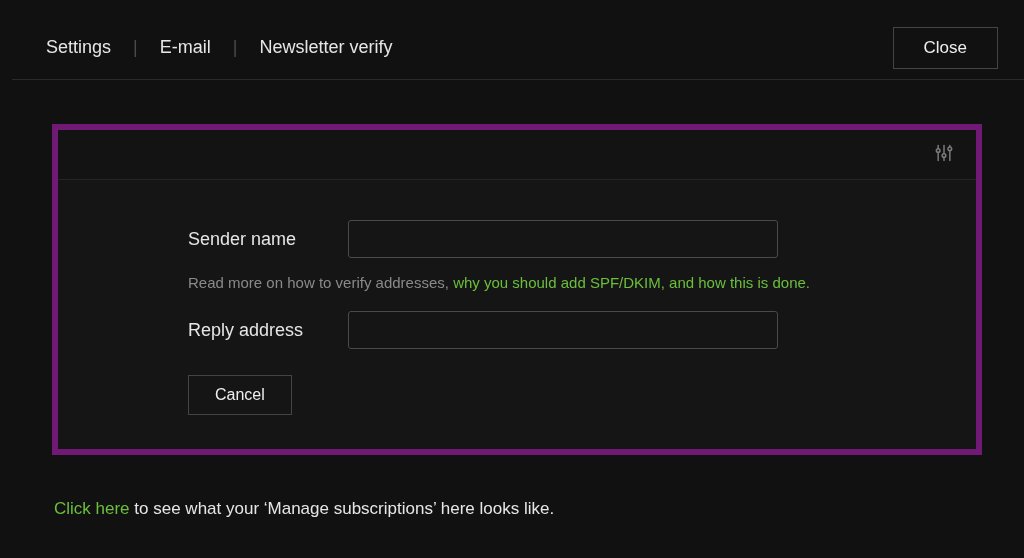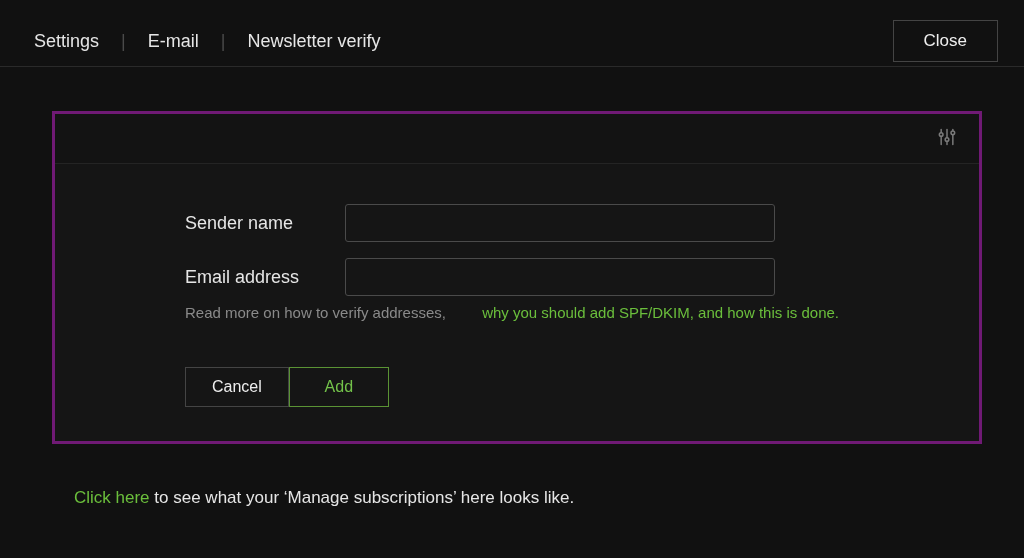--- a/index.html
+++ b/index.html
@@ -1,37 +1,37 @@
 <!DOCTYPE html>
 <html><head>
   <meta charset="utf-8">
   <style>
     * { box-sizing: border-box; margin: 0; padding: 0; }
     html, body { width: 1024px; height: 558px; background: #0f0f0f; color: #e8e8e8; font-family: -apple-system, "Segoe UI", Arial, sans-serif; overflow: hidden; }
     body { background: #111; }
-    .top-bar { display: flex; align-items: center; justify-content: space-between; padding: 28px 26px 12px 34px; border-bottom: 1px solid #2a2a2a; height: 67px; }
+    .top-bar { display: flex; align-items: center; justify-content: space-between; padding: 28px 26px 12px 34px; border-bottom: 1px solid #2a2a2a; height: 80px; margin-left: 12px; }
     .breadcrumb { display: flex; align-items: center; gap: 22px; font-size: 18px; color: #e6e6e6; }
     .breadcrumb-sep { color: #4a4a4a; font-size: 18px; user-select:none; }
     .close-btn { border: 1px solid #444; background: transparent; color: #eee; padding: 10px 30px; font-size: 17px; cursor: pointer; }
     .workspace { padding: 44px 28px 0 52px; }
-    .panel { background: #151515; border: 3px solid #701a75; width: 930px; }
+    .panel { background: #151515; border: 6px solid #701a75; width: 930px; }
     .panel-header { height: 50px; border-bottom: 1px solid #242424; background:#131313; display:flex; align-items:center; justify-content:flex-end; padding:0 22px; }
     .sliders-icon { color:#7a7a7a; cursor:pointer; }
     .panel-body { padding: 40px 56px 34px 130px; }
     .row { display:flex; align-items:center; margin-bottom: 16px; }
     .label { width: 160px; font-size:18px; color:#e6e6e6; }
     .text-input { flex:0 0 430px; height:38px; background:#151515; border:1px solid #4a4a4a; color:#eee; padding:0 10px; font-size:15px; border-radius:3px; }
     .hint { font-size:15px; color:#8a8a8a; margin: 6px 0 20px 0; }
-    .hint a { color:#6bbf3c; text-decoration:none; cursor:pointer;margin-left:32px; }
-    .btn-row { display:flex; justify-content:flex-start; padding-top: 26px; }
+    .hint a { color:#6bbf3c; text-decoration:none; cursor:pointer; }
+    .btn-row { display:flex; gap:18px; justify-content:space-between; padding-top: 26px; }
     .btn { min-width:100px; padding:10px 26px; font-size:16px; cursor:pointer; background:transparent; }
     .btn-cancel { border:1px solid #444; color:#eee; }
     .btn-add { border:1px solid #5a9334; color:#73c24a; }
     .footer-link { margin: 44px 0 0 2px; font-size:17px; color:#e6e6e6; }
-    .footer-link a { color:#6bbf3c; text-decoration:none; cursor:pointer;margin-left:20px; }
+    .footer-link a { color:#6bbf3c; text-decoration:none; cursor:pointer; }
   </style>
 </head>
 <body>
 
 <div class="top-bar">
   <div class="breadcrumb">
     <span>Settings</span>
     <span class="breadcrumb-sep">|</span>
     <span>E-mail</span>
     <span class="breadcrumb-sep">|</span>
@@ -54,33 +54,32 @@
         </svg>
       </span>
     </div>
     <div class="panel-body">
 
       <div class="row">
         <div class="label">Sender name</div>
         <input class="text-input" type="text" value="" style="">
       </div>
 
-      <div class="row" style="margin-bottom:8px;">
-        <div class="label">Email address</div>
-        <input class="text-input" type="text" value="" style="">
-      </div>
 
       <div class="hint">
         <span>Read more on how to verify addresses, </span><a>why you should add SPF/DKIM, and how this is done.</a>
       </div>
 
+      <div class="row" style="margin-bottom:0;">
+        <div class="label">Reply address</div>
+        <input class="text-input" type="text" value="" style="">
+      </div>
 
       <div class="btn-row">
         <button class="btn btn-cancel">Cancel</button>
-        <button class="btn btn-add">Add</button>
       </div>
 
     </div>
   </div>
 
   <div class="footer-link">
     <a>Click here</a><span> to see what your ‘Manage subscriptions’ here looks like.</span>
   </div>
 </div>
 

